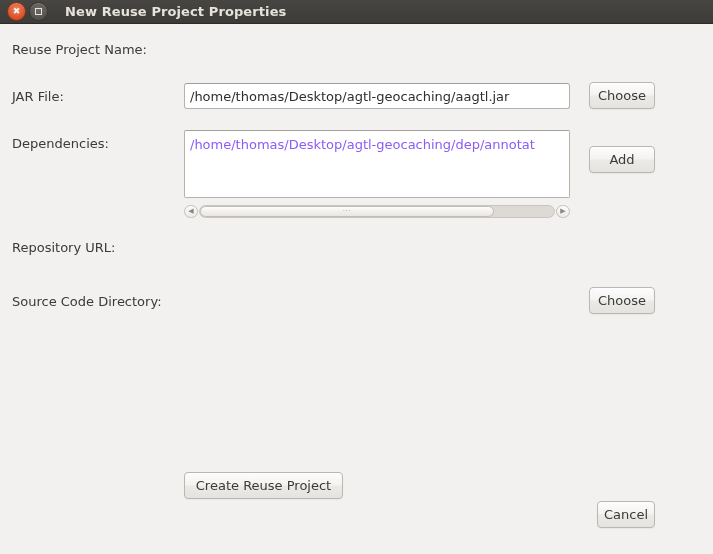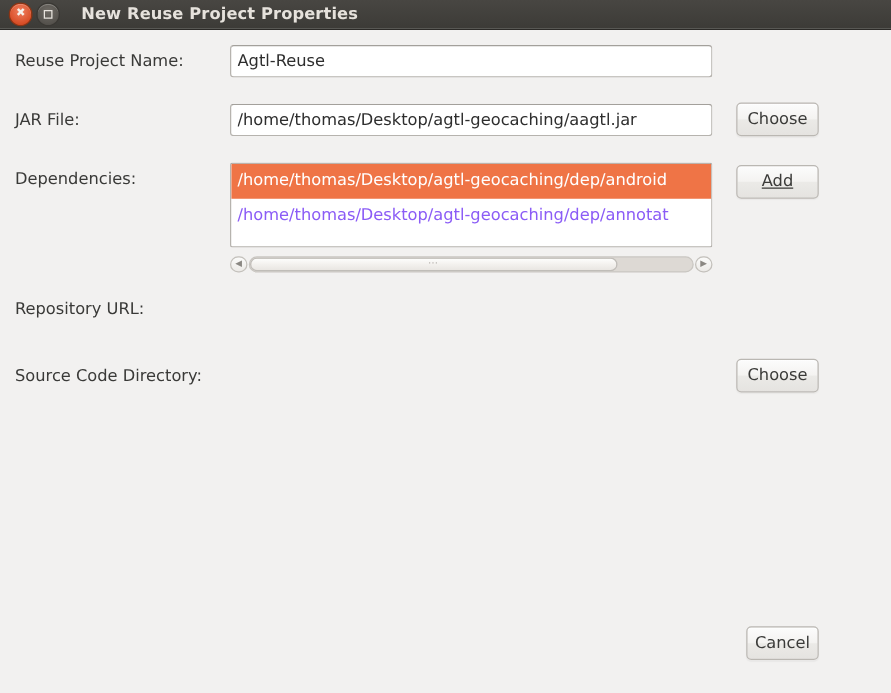--- a/index.html
+++ b/index.html
@@ -229,56 +229,55 @@
         <span class="sq"></span>
       </span>
   </div>
   <div class="title-text">New Reuse Project Properties</div>
 </div>
 
 <div class="form">
 
   <div class="row" style="top:12px;height:30px;">
     <div class="label" style="top:6px;">Reuse Project Name:</div>
-    <input class="field" style="top: 0px; width: 386px;" type="text" value="Agtl-Reuse">
   </div>
 
   <div class="row" style="top:59px;height:30px;">
     <div class="label" style="top:6px;">JAR File:</div>
     <input class="field" style="top: 0px; width: 386px;" type="text" value="/home/thomas/Desktop/agtl-geocaching/aagtl.jar">
     <div class="btn" style="left:589px;top:-1px;width:66px;">Choose</div>
   </div>
 
   <div class="row" style="top:106px;height:110px;">
     <div class="label" style="top:6px;">Dependencies:</div>
 
     <div class="listbox">
-      <div class="list-item selected">/home/thomas/Desktop/agtl-geocaching/dep/android</div>
       <div class="list-item">/home/thomas/Desktop/agtl-geocaching/dep/annotat</div>
     </div>
 
     <div class="hscroll" style="top:74px;">
       <div class="sb-arrow">◀</div>
       <div class="sb-trough">
         <div class="sb-thumb">
           <span class="sb-grip">⋯</span>
         </div>
       </div>
       <div class="sb-arrow">▶</div>
     </div>
 
-    <div class="btn" style="left:589px;top:2px;width:66px;text-decoration:underline;">Add</div>
+    <div class="btn" style="left:589px;top:16px;width:66px;">Add</div>
   </div>
 
   <div class="row" style="top:210px;height:30px;">
     <div class="label" style="top:6px;">Repository URL:</div>
   </div>
 
   <div class="row" style="top:264px;height:30px;">
     <div class="label" style="top:6px;">Source Code Directory:</div>
     <div class="btn" style="left:589px;top:-1px;width:66px;">Choose</div>
   </div>
 
   <div class="row" style="top:448px;height:30px;">
+    <div class="btn" style="left:184px;top:0;width:159px;">Create Reuse Project</div>
     <div class="btn" style="left:597px;top:0;width:58px;margin-top:29px;">Cancel</div>
   </div>
 
 </div>
 
 </body></html>

